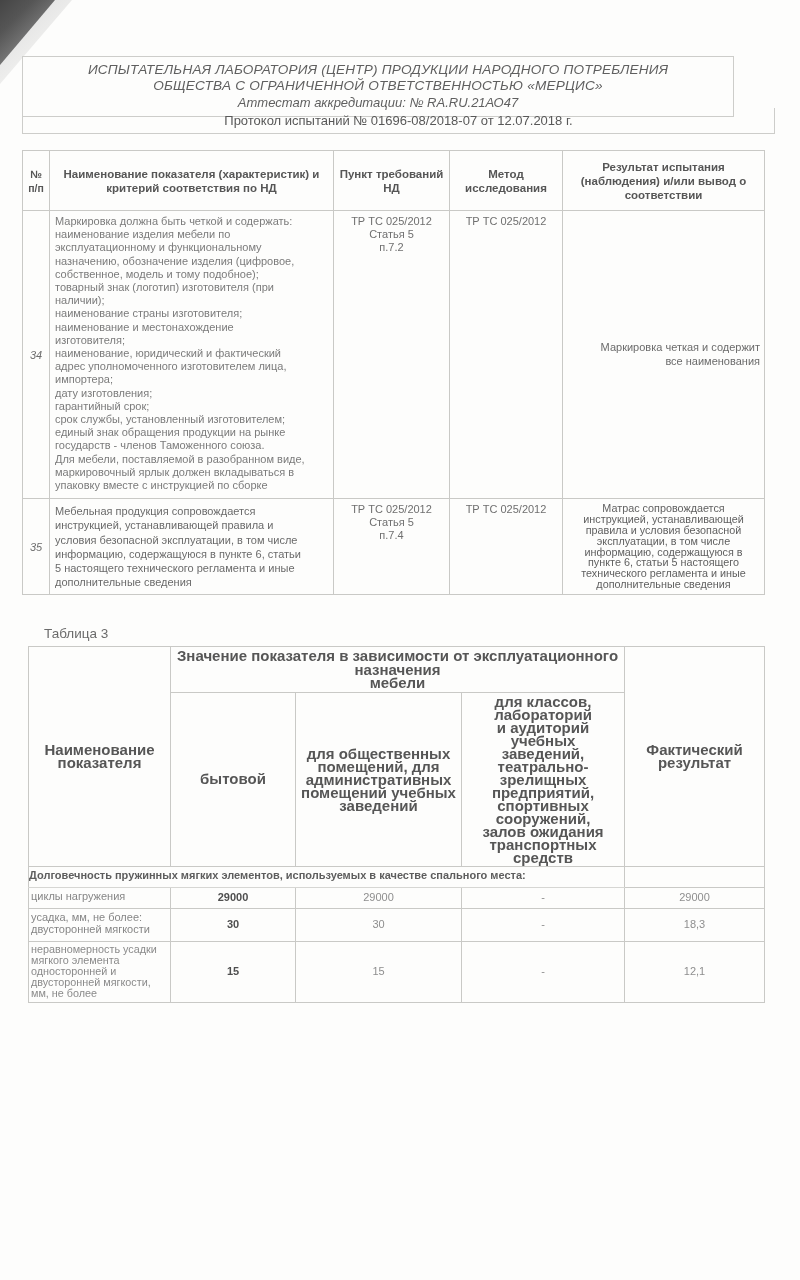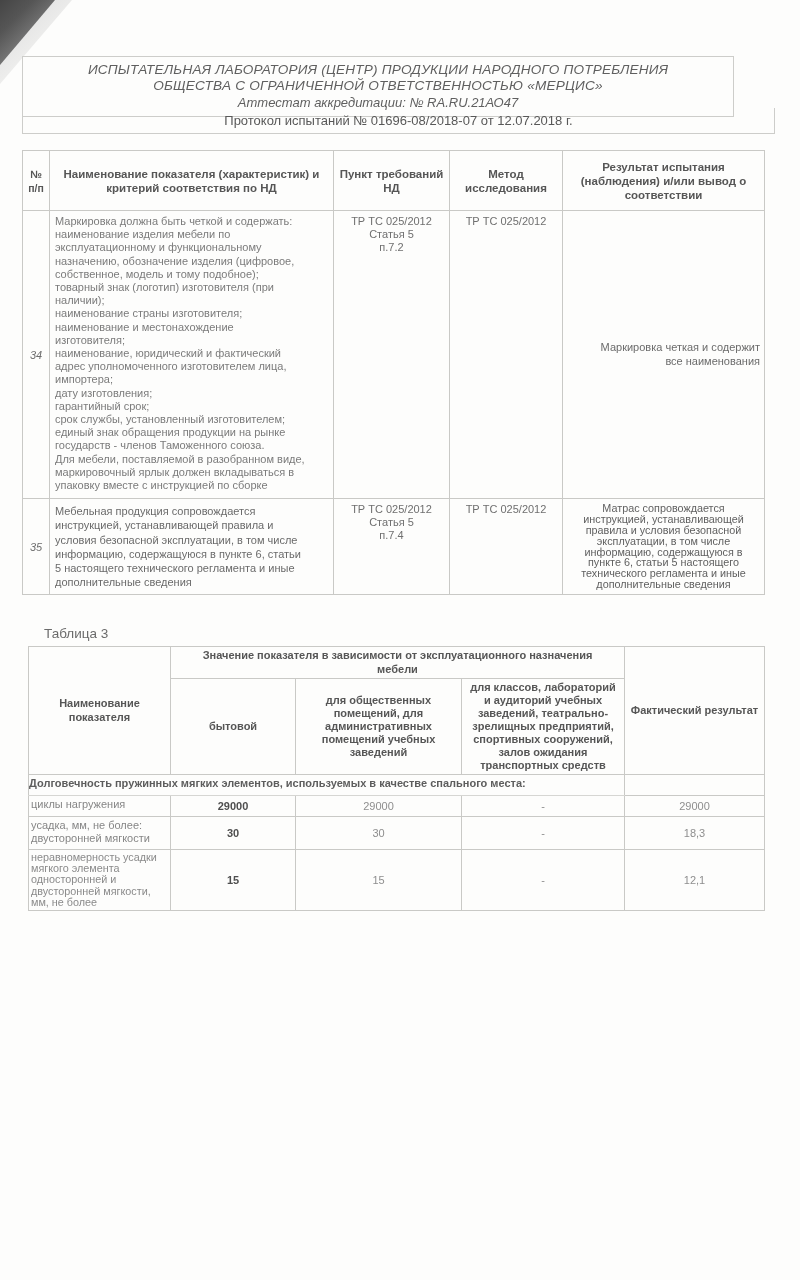--- a/index.html
+++ b/index.html
@@ -46,21 +46,21 @@
   .main-table td.num{text-align:center;vertical-align:middle;color:#6d6d6d;font-style:italic;padding:0 1px;}
   .main-table td.name{line-height:13.2px;padding:4px 3px 2px 5px;color:#7b7b7b;}
   .main-table td.name2{line-height:14.3px;padding:5px 3px 2px 5px;color:#6a6a6a;}
   .main-table td.clause{line-height:13px;text-align:center;color:#6f6f6f;padding-top:4px;}
   .main-table td.result-mid{vertical-align:middle;text-align:right;line-height:13.5px;color:#6b6b6b;margin-left:16px;}
   .main-table td.result-full{vertical-align:middle;text-align:center;line-height:10.8px;font-size:10.8px;color:#606060;padding:2px 2px;}
 
   .table3-label{position:absolute;left:28px;top:626px;font-size:13.5px;color:#6b6b6b;margin-left:16px;}
   .table3{position:absolute;left:28px;top:646px;width:736px;}
   .table3 td{font-size:11px;line-height:12.8px;}
-  .table3 td.h{font-weight:600;color:#565656;text-align:center;vertical-align:middle;line-height:13.5px;font-size:11px;}
+  .table3 td.h{font-weight:600;color:#565656;text-align:center;vertical-align:middle;line-height:13.5px;font-size:15px;}
   .table3 td.h-tall{line-height:13px;}
   .table3 td.section{font-weight:600;color:#5d5d5d;border-bottom-color:#d6d6d3;padding-left:0;}
   .table3 td.rowname{color:#868686;padding-left:2px;}
   .table3 td.rowname-sm{font-size:10.8px;line-height:11.2px;color:#8a8a8a;padding-left:2px;}
   .table3 td.v-dark{font-weight:600;color:#4f4f4f;text-align:center;vertical-align:middle;}
   .table3 td.v-light{color:#8e8e8e;text-align:center;vertical-align:middle;}
 
   .footer{position:absolute;left:0;top:1160px;width:770px;text-align:center;
     font-size:13px;color:#8f8f8f;}
 </style>

